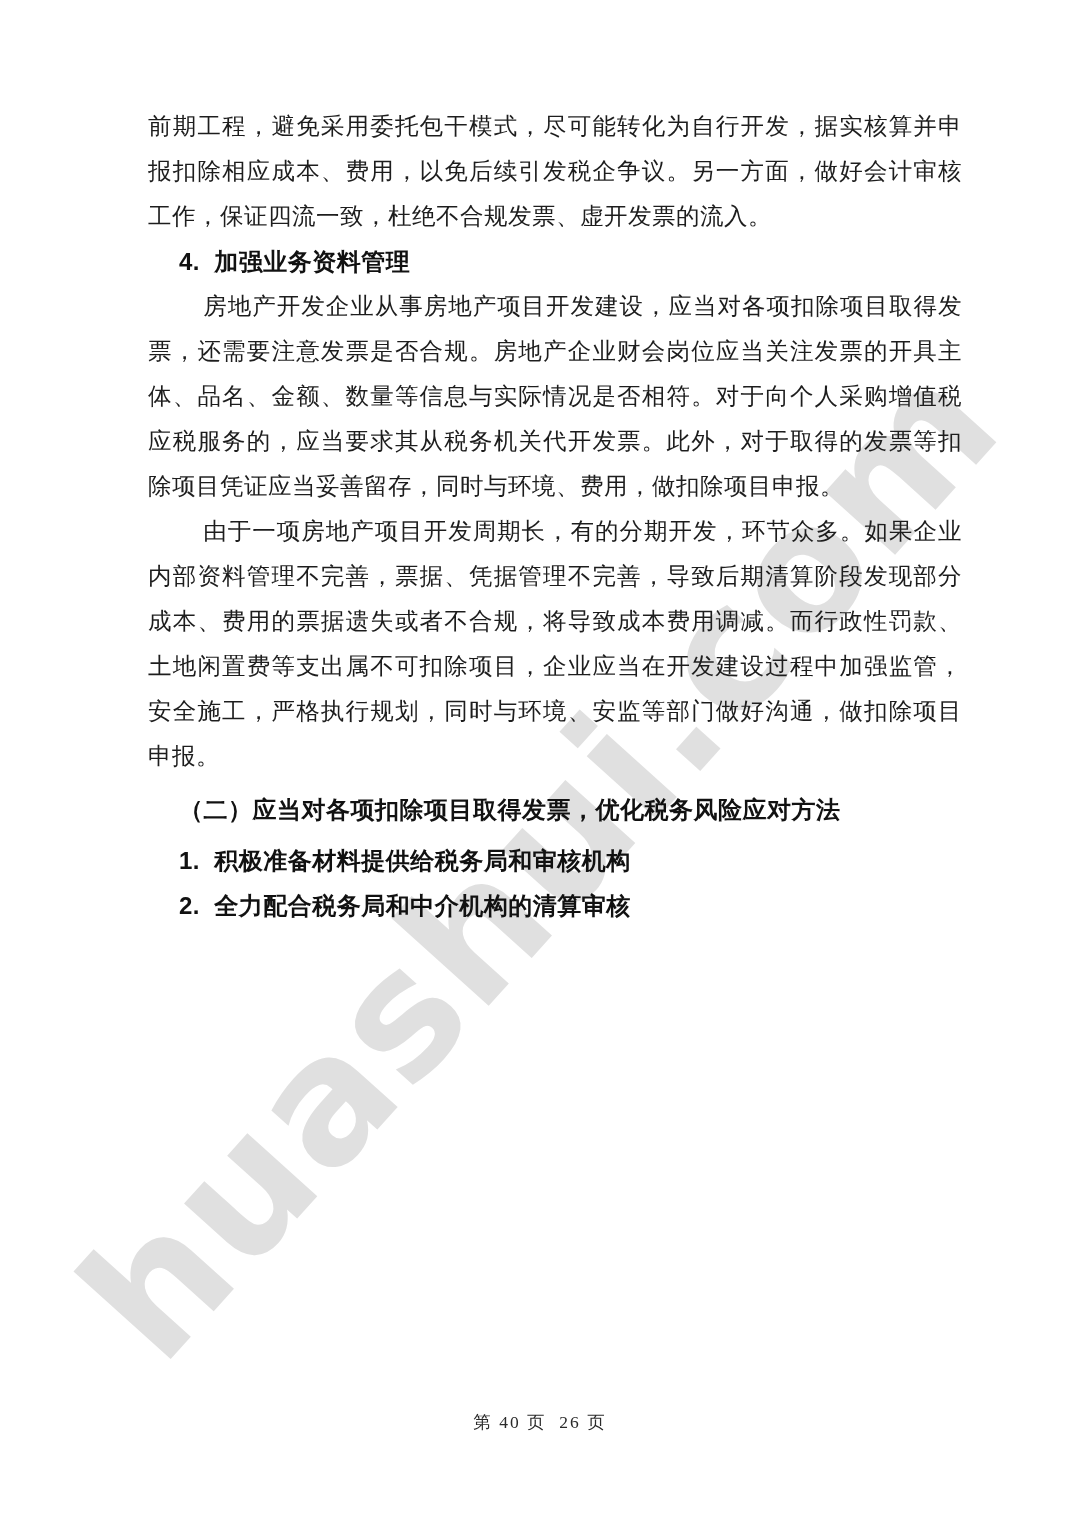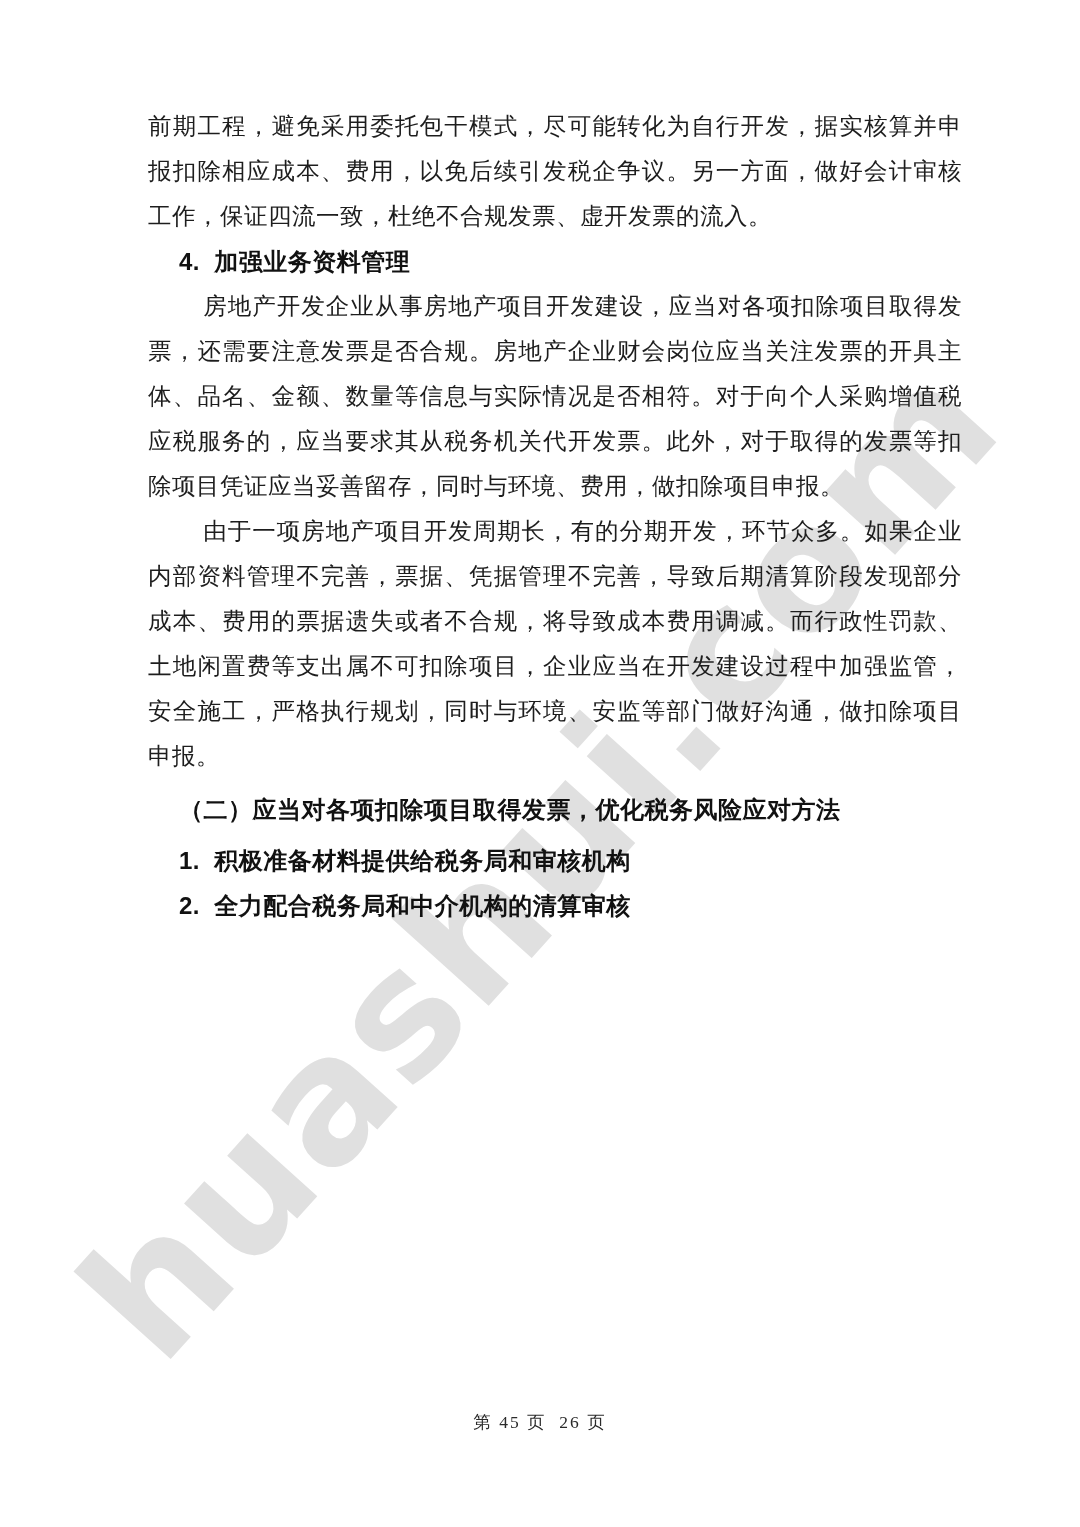--- a/index.html
+++ b/index.html
@@ -95,15 +95,15 @@
     <h3 class="heading part">（二）应当对各项扣除项目取得发票，优化税务风险应对方法</h3>
 
     <h3 class="heading">1.  积极准备材料提供给税务局和审核机构</h3>
 
 
     <h3 class="heading">2.  全力配合税务局和中介机构的清算审核</h3>
 
 
   </div>
 
-  <div class="footer">第 45 页  26 页</div>
+  <div class="footer">第 40 页  26 页</div>
 
 </div>
 
 </body></html>

